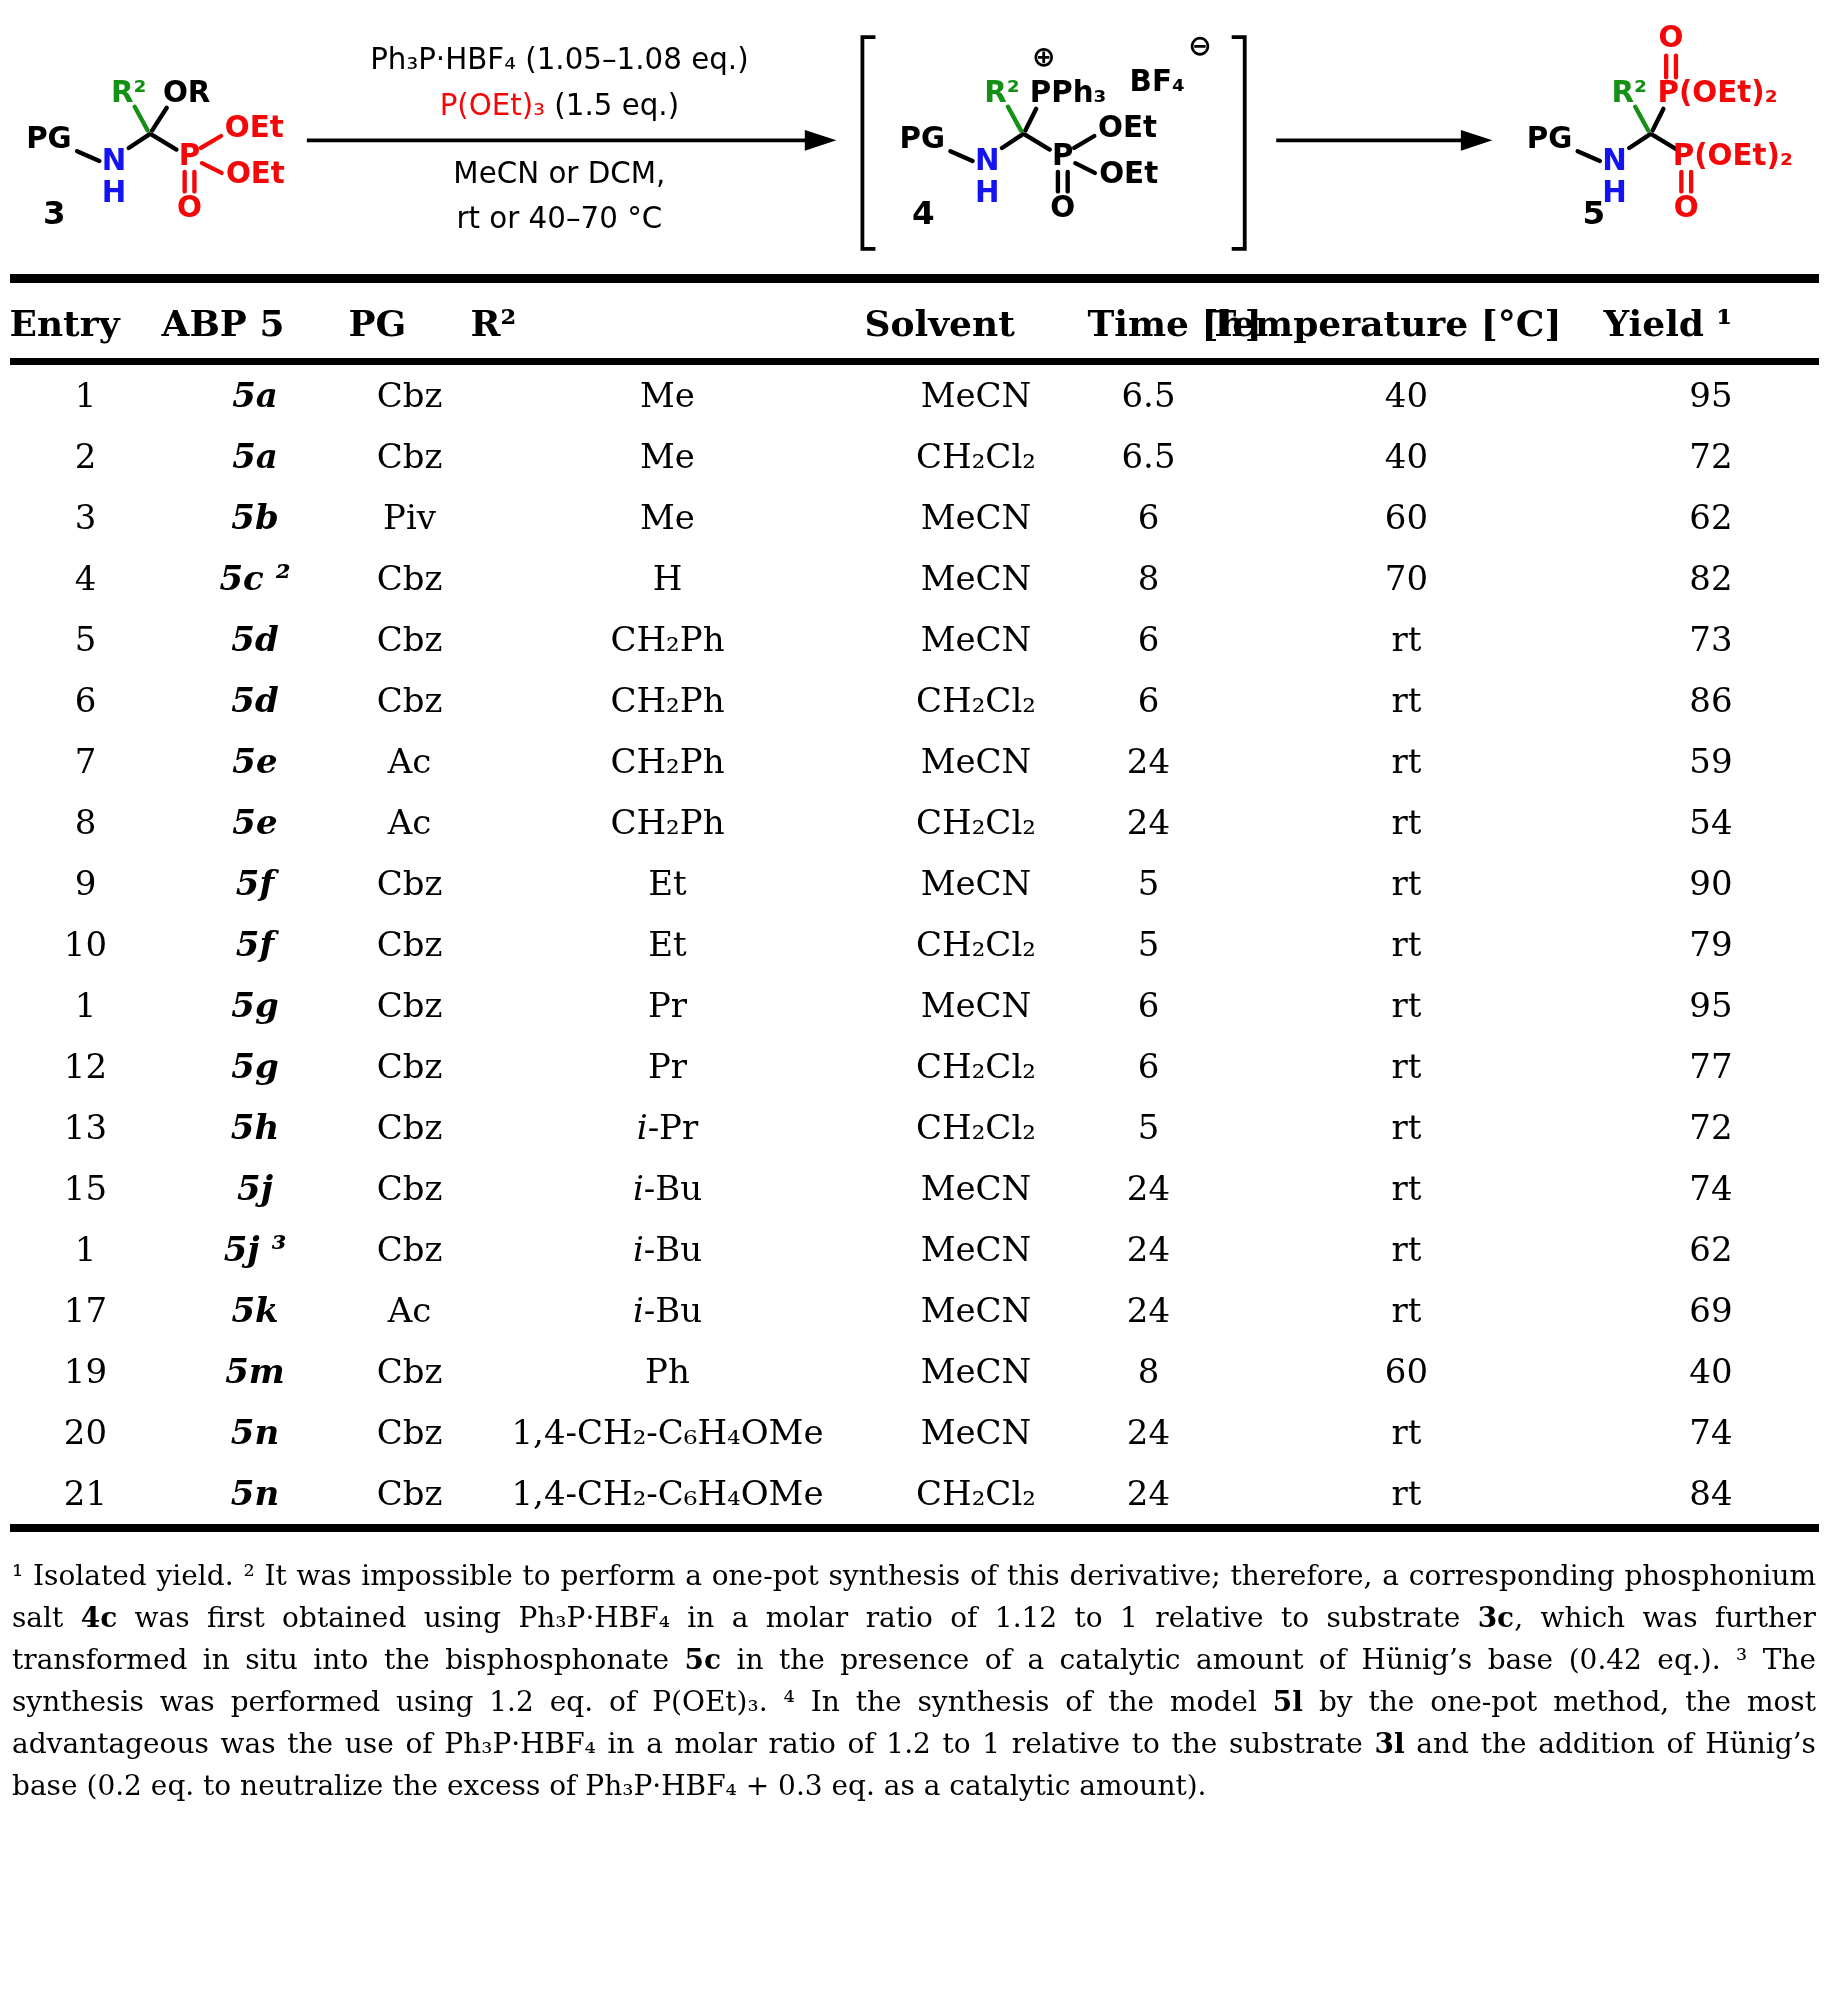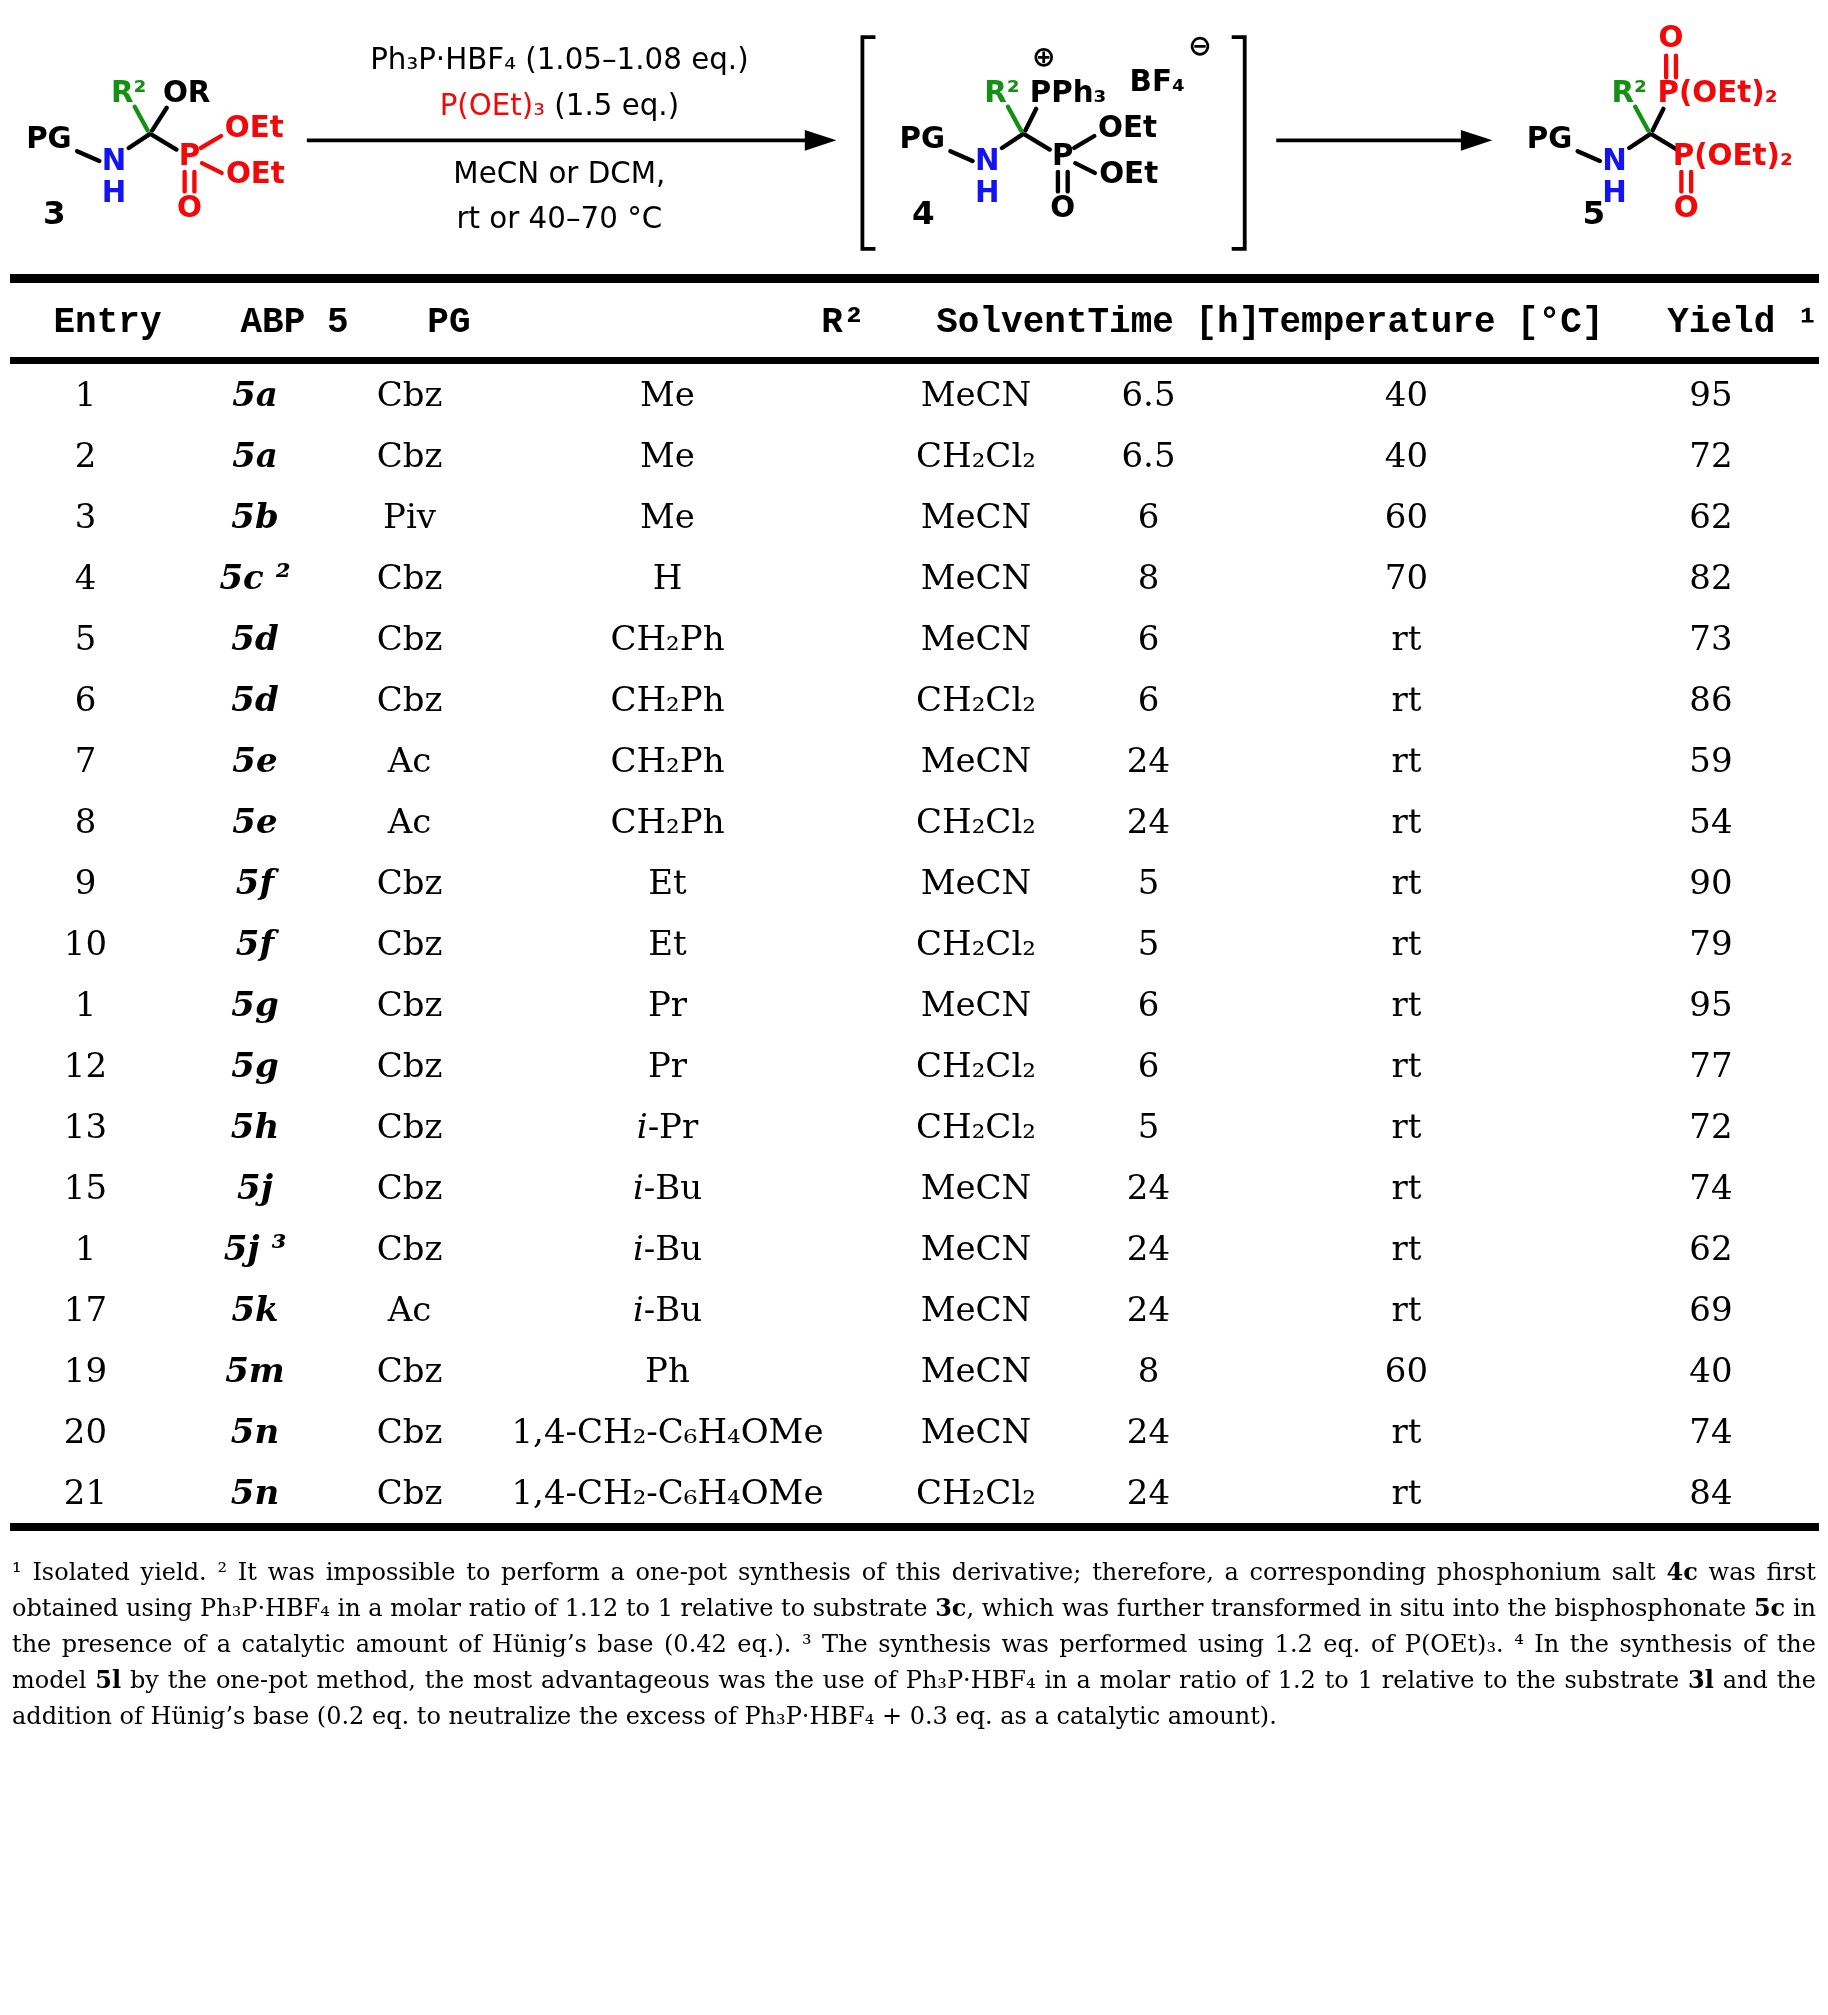--- a/index.html
+++ b/index.html
@@ -26,33 +26,33 @@
   .bond-green{stroke:var(--green);}
   .bracket{stroke:var(--ink);stroke-width:7;fill:none;}
   .arrowline{stroke:var(--ink);stroke-width:7;}
   .arrowhead{fill:var(--ink);}
   
   table.results{
     width:1809px; margin:2.2px auto 0 auto; border-collapse:collapse; table-layout:fixed;
     border-top:9.8px solid var(--ink); border-bottom:8.7px solid var(--ink);
   }
   table.results th{
-    font-size:36px; font-weight:bold; padding:18.5px 0 14px 0; text-align:right;
-    border-bottom:7px solid var(--ink); white-space:nowrap; overflow:visible;font-family:Liberation Mono, monospace;
+    font-size:36px; font-weight:bold; padding:18.5px 0 14px 0; text-align:left;
+    border-bottom:7px solid var(--ink); white-space:nowrap; overflow:visible;
   }
   table.results td{
     height:59px; font-size:34px; text-align:center; vertical-align:middle;
     white-space:nowrap; overflow:visible;
   }
   td.abp{font-weight:bold;font-style:italic;}
   .i{font-style:italic;}
   .b{font-weight:bold;}
   
   .footnote{
-    width:1804px; margin:23px auto 0 auto; font-size:24px; line-height:1.50;
+    width:1804px; margin:23px auto 0 auto; font-size:28px; line-height:1.50;
     text-align:justify; color:var(--ink);
   }
 </style>
 </head>
 <body>
 
 <div class="page">
 
   <div class="scheme-wrap">
   <svg width="1828" height="272" viewBox="0 0 3366 500">

